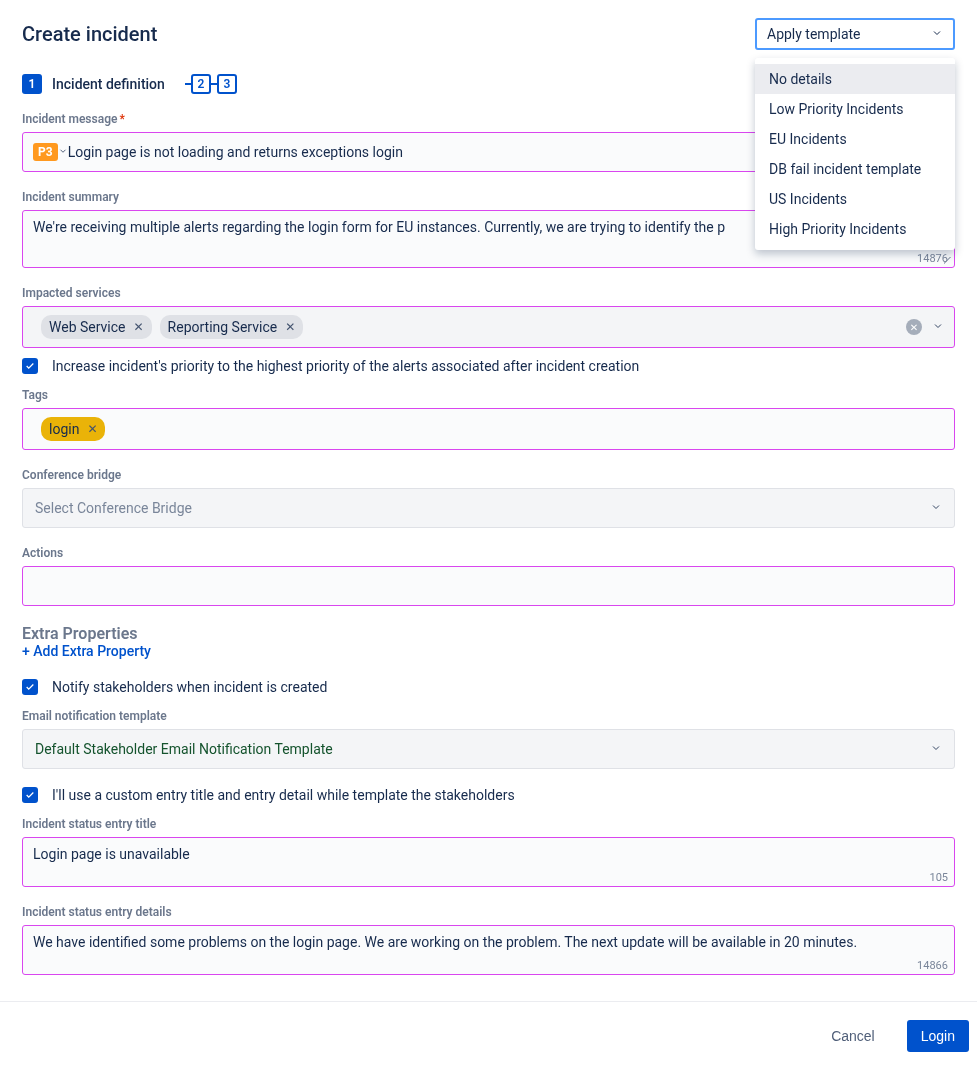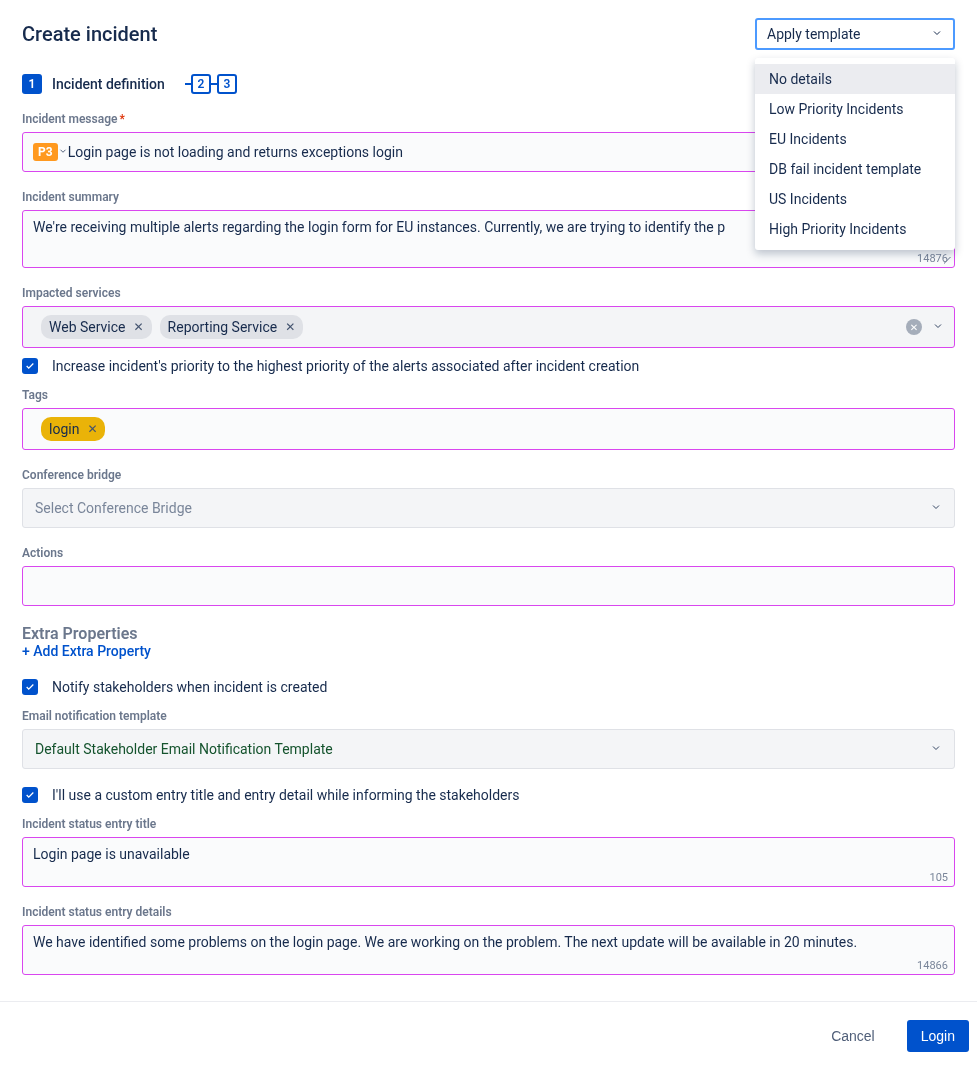--- a/index.html
+++ b/index.html
@@ -420,21 +420,21 @@
         </span>
       </div>
     </div>
 
     <div class="checkbox-row">
       <span class="checkbox">
         <svg viewBox="0 0 24 24" fill="none" stroke="currentColor" stroke-width="3">
             <polyline points="4 12 9 17 20 6"></polyline>
           </svg>
       </span>
-      <span>I'll use a custom entry title and entry detail while informing the stakeholders</span>
+      <span>I'll use a custom entry title and entry detail while template the stakeholders</span>
     </div>
 
     <div class="field">
       <label class="field-label">Incident status entry title</label>
       <div class="control white textarea-like" style="height:50px;">
         <span>Login page is unavailable</span>
         <span class="char-count">105</span>
       </div>
     </div>
 

